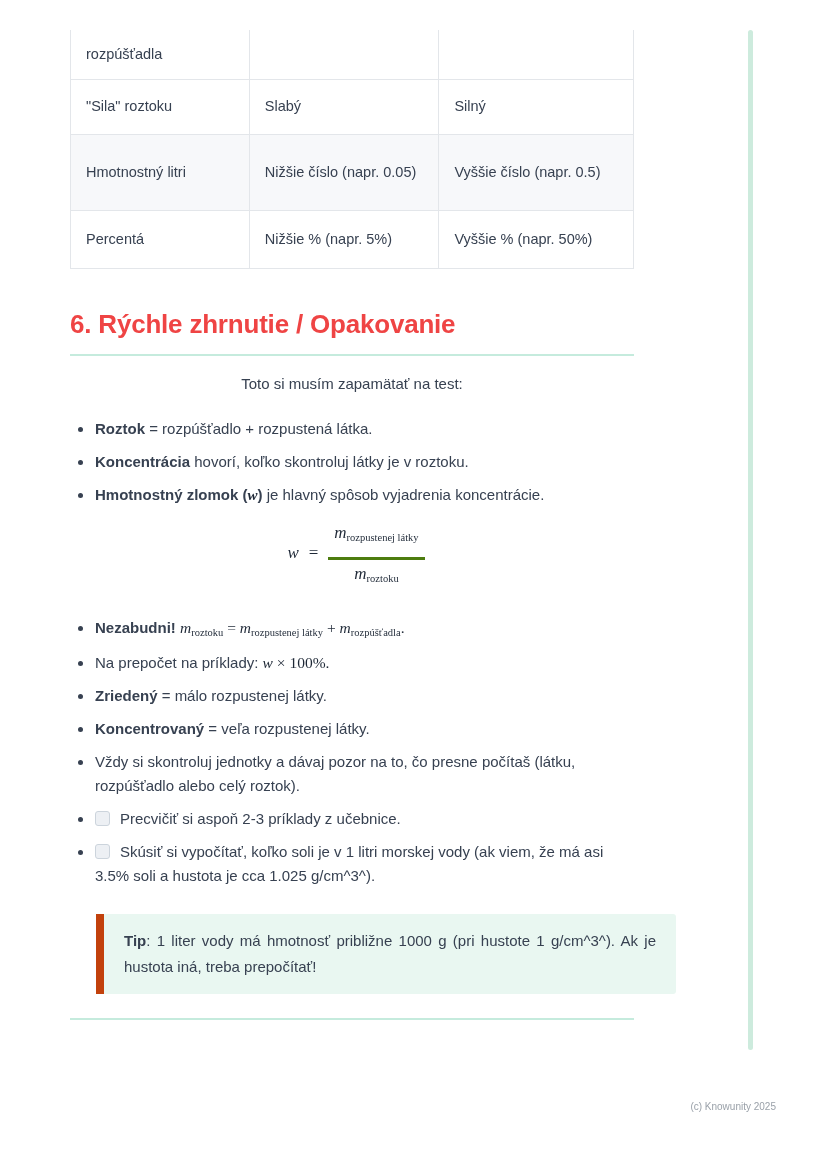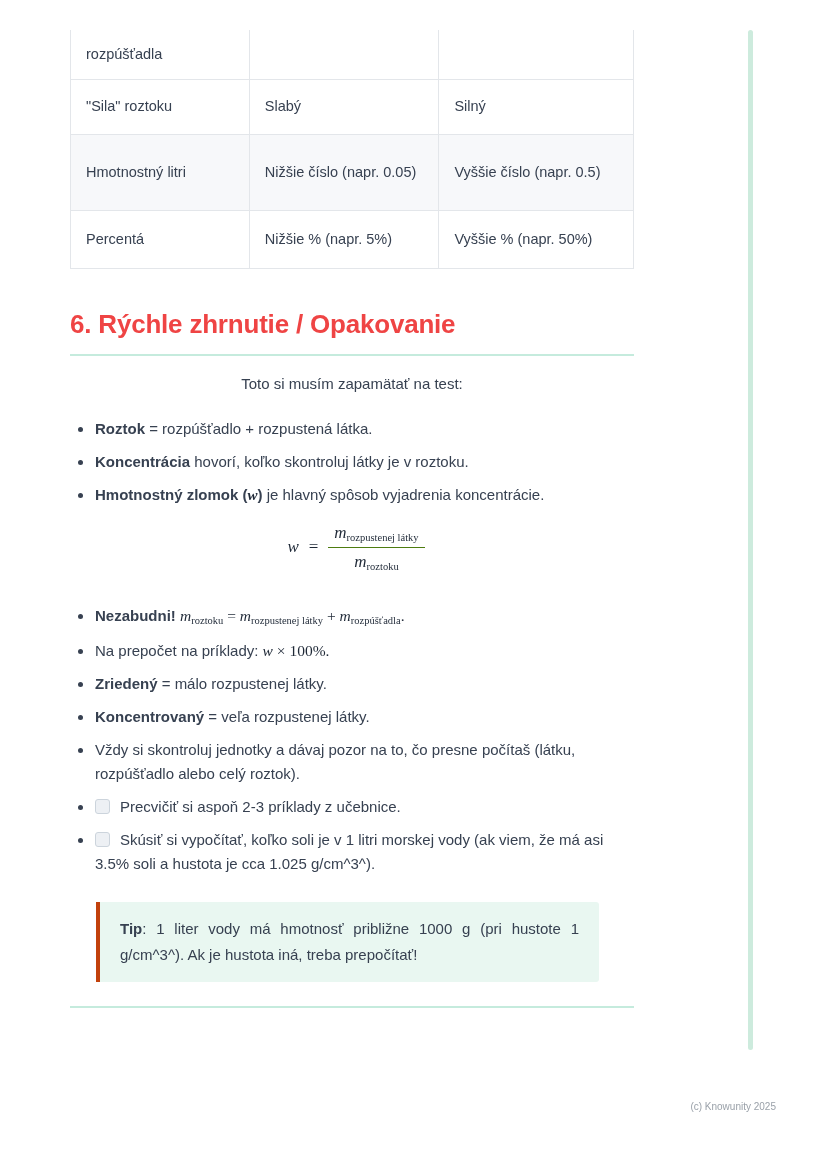--- a/index.html
+++ b/index.html
@@ -58,40 +58,40 @@
   .formula {
     display: flex;
     justify-content: center;
     align-items: center;
     gap: 10px;
     margin: 16px 0 32px 0;
     font-size: 17px;
   }
   .formula .mvar, .formula .meq { font-size: 17px; }
   .frac { display: inline-flex; flex-direction: column; align-items: center; }
-  .frac .num { padding: 0 6px 4px 6px; border-bottom: 1px solid #4d7c0f; }
+  .frac .num { padding: 0 6px 14px 6px; border-bottom: 3px solid #4d7c0f; }
   .frac .den { padding-top: 4px; }
 
   
   .checkbox {
     display: inline-block;
     width: 15px; height: 15px;
     border-radius: 3px;
     background: #edf0f4;
     border: 1px solid #ccd4dc;
     vertical-align: -2px;
     margin-right: 10px;
   }
 
   
   .tip {
     margin: 26px 0 0 26px;
-    width: 503px;
+    width: 580px;
     background: #e9f7f1;
-    border-left: 4px solid #c2410c;
+    border-left: 8px solid #c2410c;
     border-radius: 0 3px 3px 0;
     padding: 14px 20px;
     font-size: 15px;
     line-height: 26px;
     text-align: justify;
   }
 
   
   .edge-bar {
     position: absolute;

